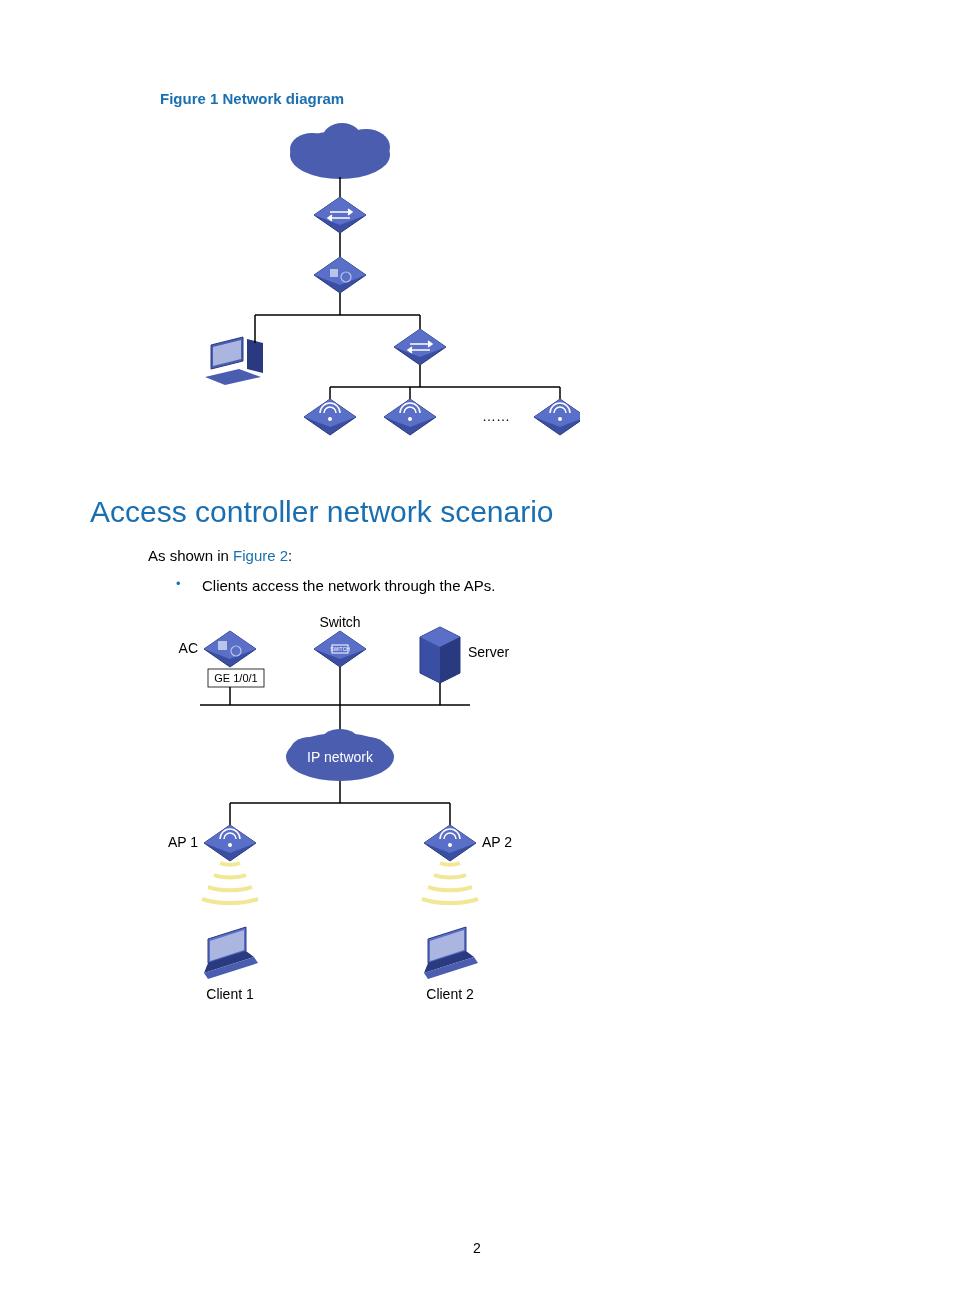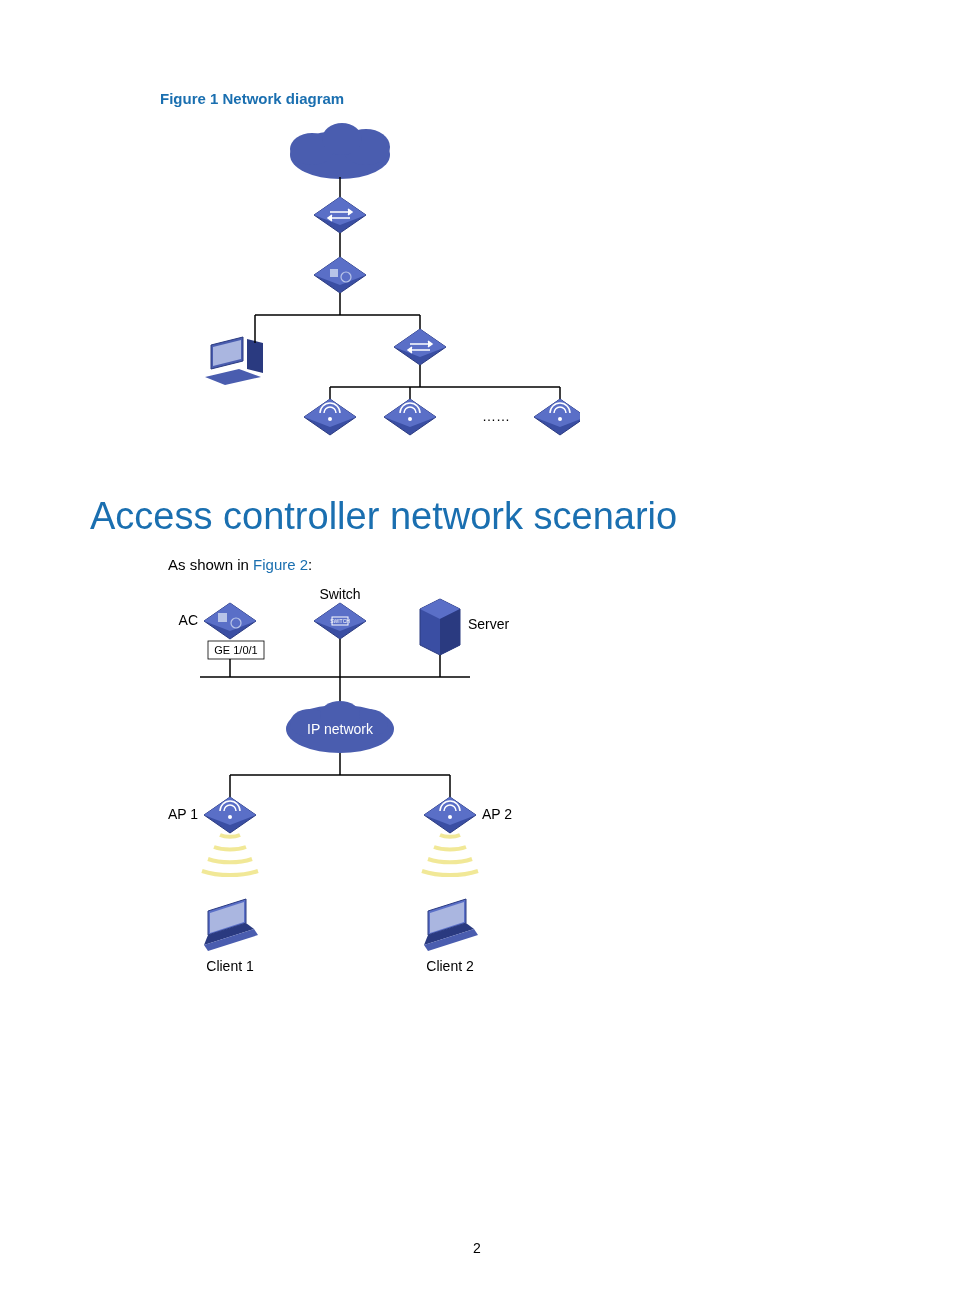--- a/index.html
+++ b/index.html
@@ -18,28 +18,28 @@
   }
   .fig-caption {
     color: #1a6fb0;
     font-weight: bold;
     font-size: 15px;
     margin-left: 70px;
     margin-bottom: 8px;
   }
   .heading {
     color: #1a6fb0;
-    font-size: 38px;
+    font-size: 30px;
     font-weight: 400;
     margin: 36px 0 18px 0;
     font-family: "Century Gothic", "Futura", Arial, sans-serif;
   }
   .body-text {
     font-size: 15px;
-    margin-left: 78px;
+    margin-left: 58px;
     margin-bottom: 8px;
     font-family: "Century Gothic", "Futura", Arial, sans-serif;
   }
   .body-text .link {
     color: #1a6fb0;
   }
   ul.bullets {
     margin: 0 0 12px 76px;
     padding: 0;
     list-style: none;
@@ -158,20 +158,21 @@
     </svg>
   </div>
 
   <h2 class="heading">Access controller network scenario</h2>
 
   <p class="body-text">
     <span>As shown in </span><span class="link">Figure 2</span><span>:</span>
   </p>
 
   <ul class="bullets">
+    <li>Clients access the network through the APs.</li>
   </ul>
 
 
   <div class="diagram-wrap">
     <svg width="400" height="400" viewBox="0 0 400 400">
       <defs>
         <g id="diamond2">
           <polygon points="0,-18 26,0 0,18 -26,0" fill="#3a4ea3" stroke="#2a3a80" stroke-width="1"></polygon>
           <polygon points="0,-18 26,0 0,10 -26,0" fill="#5a6fc7"></polygon>
         </g>

